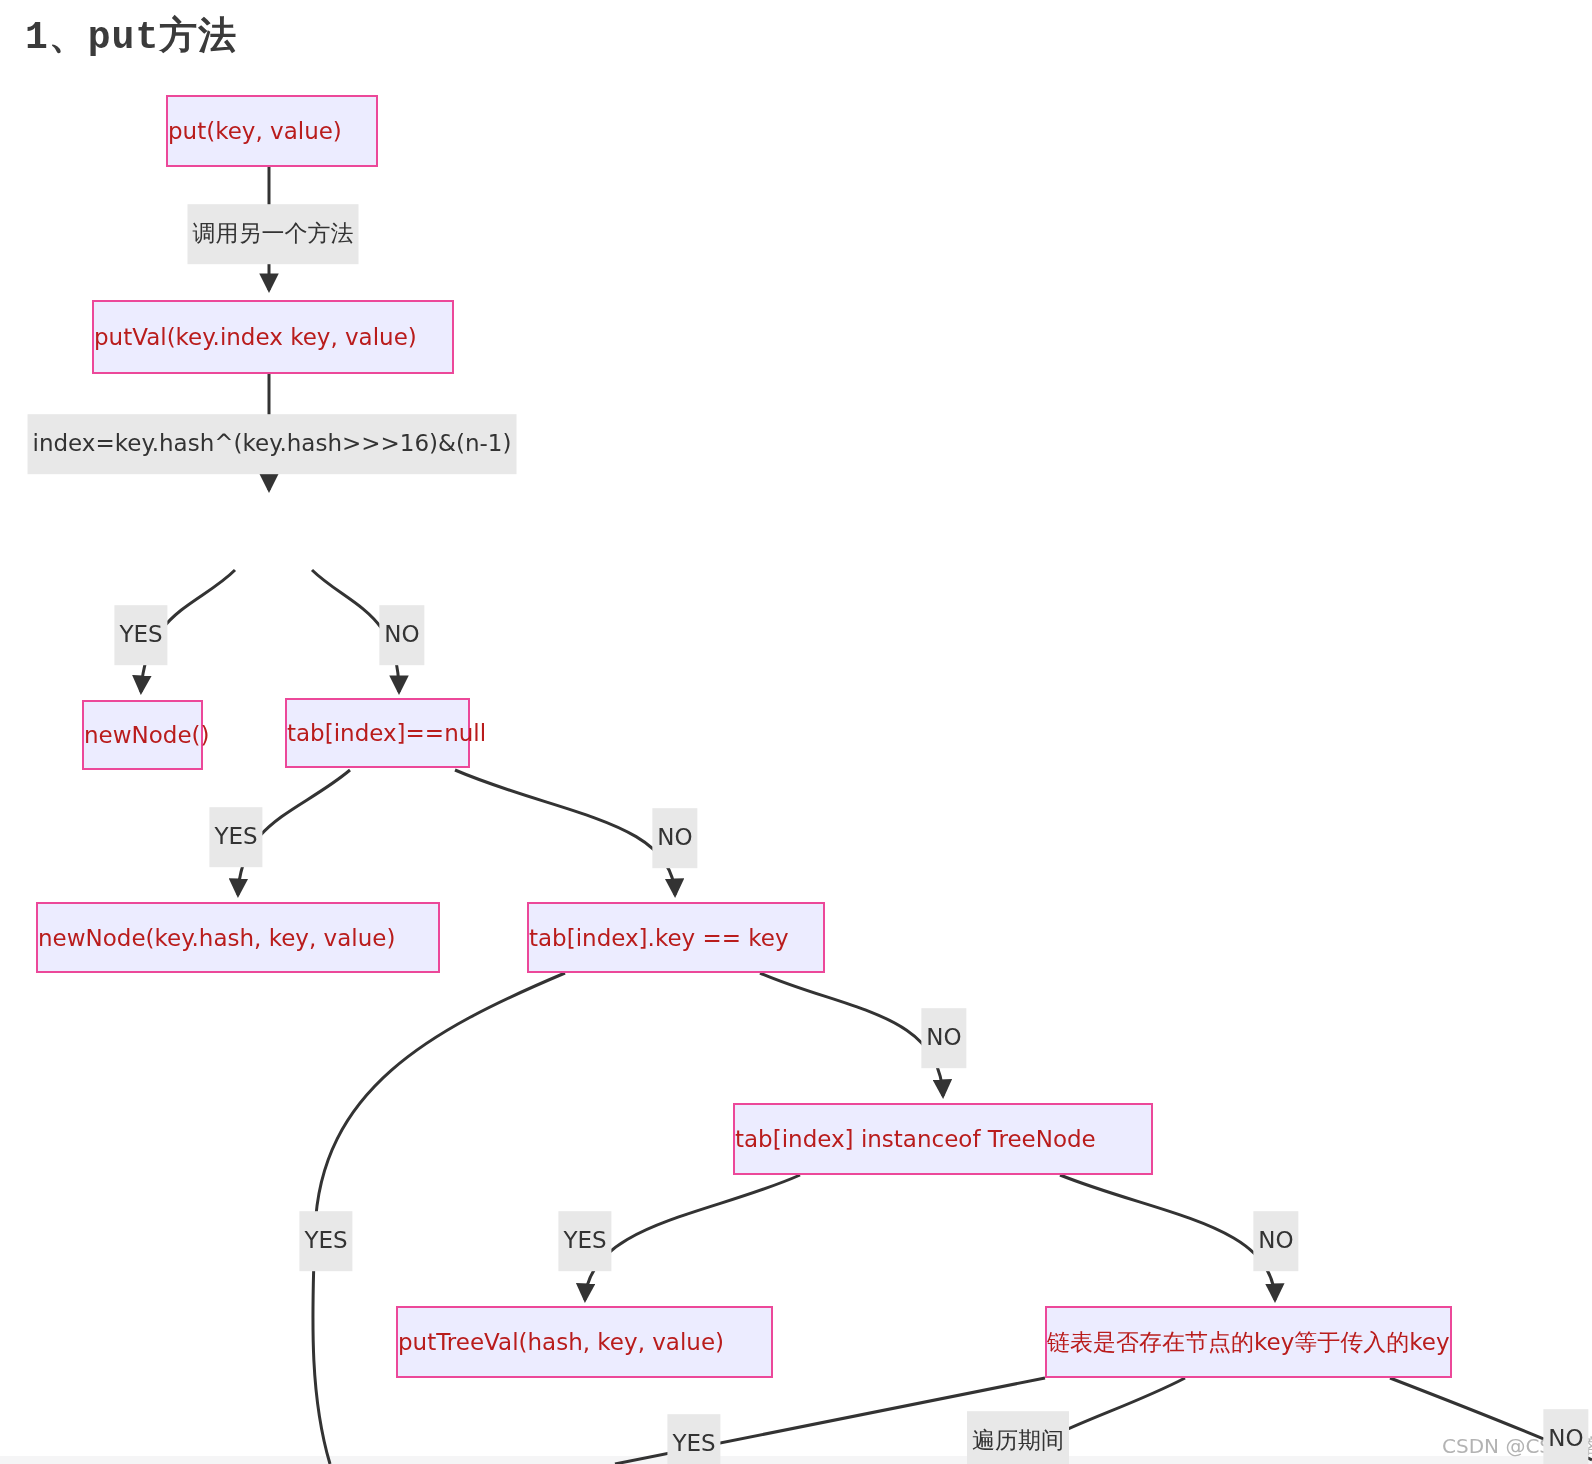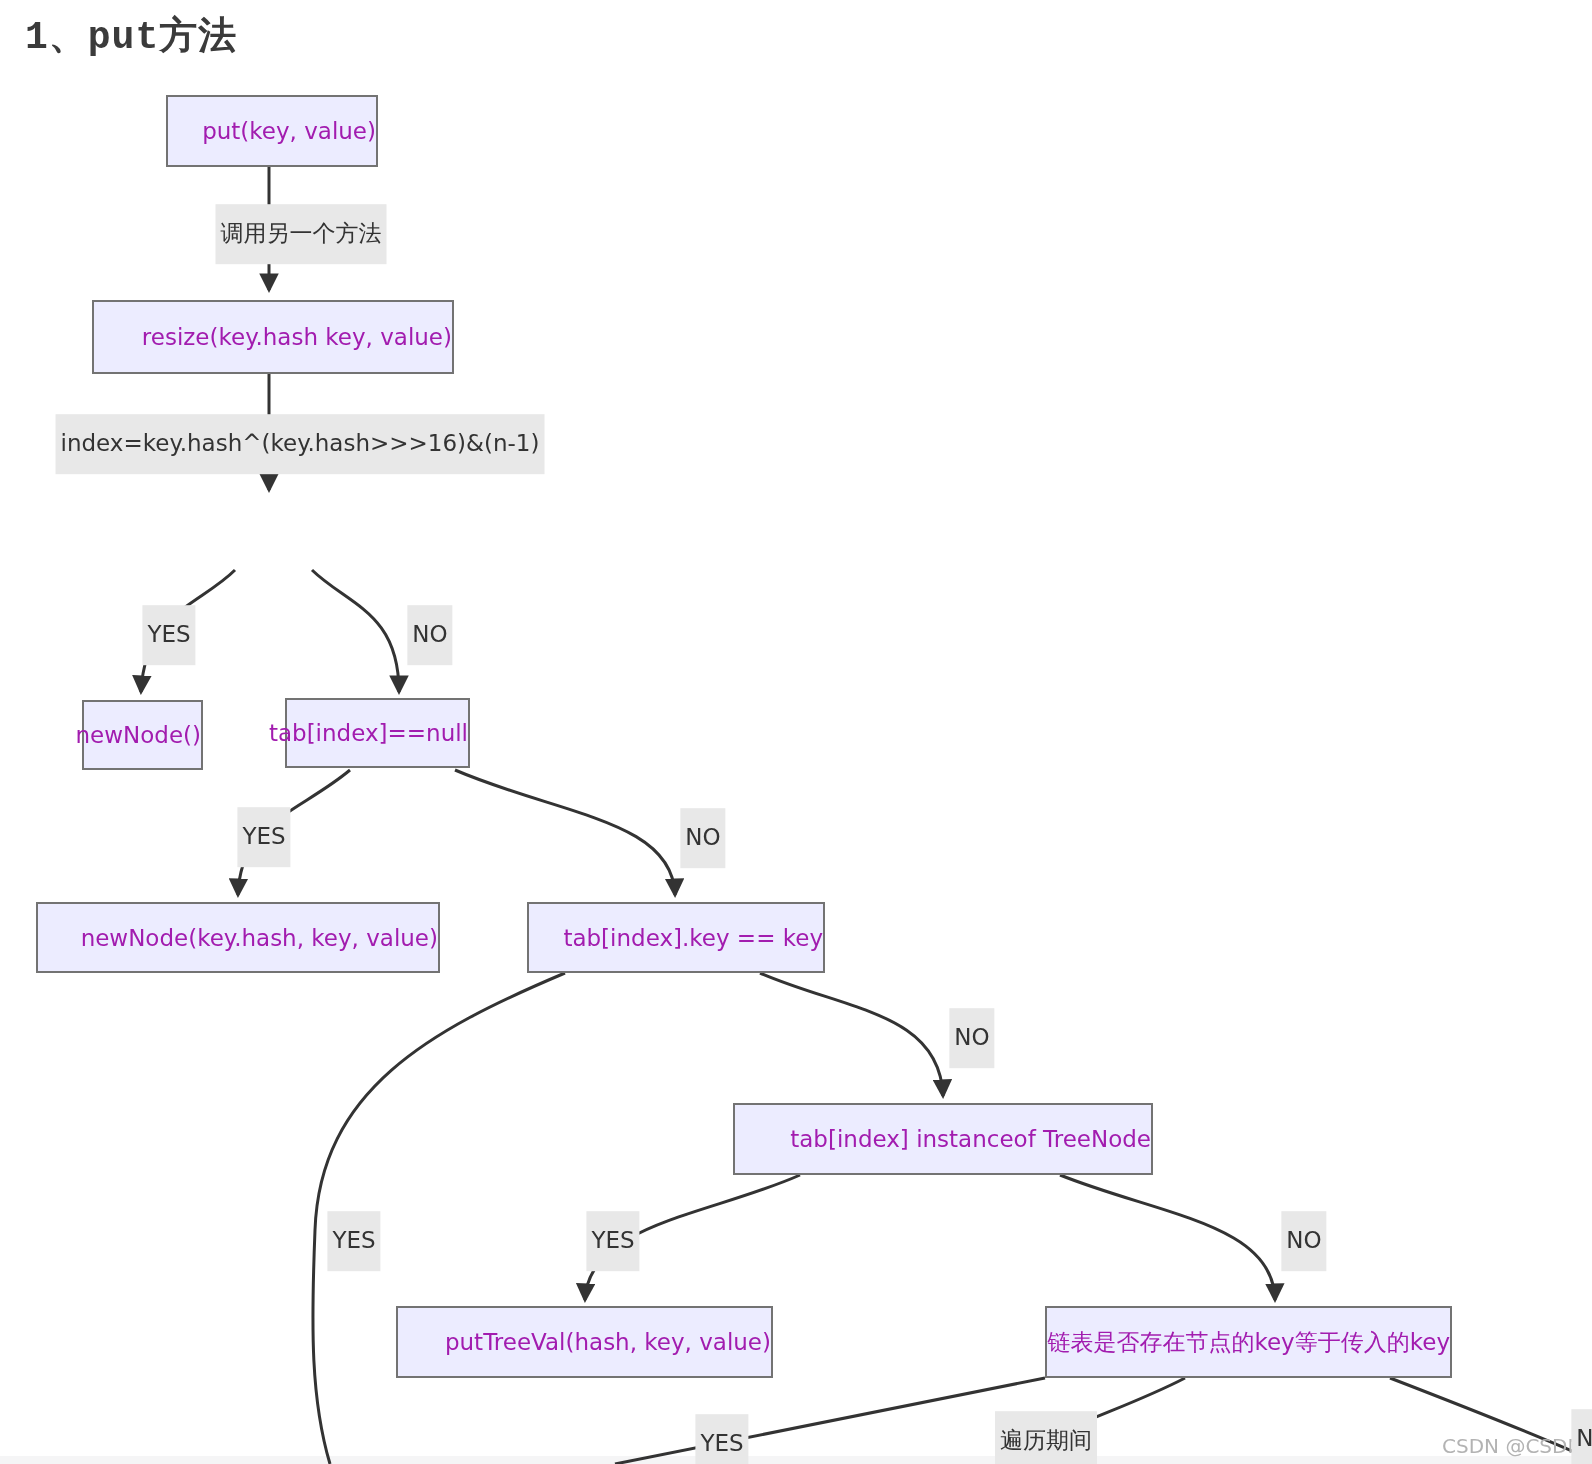--- a/index.html
+++ b/index.html
@@ -8,28 +8,28 @@
     font-family:"DejaVu Sans","Liberation Sans",sans-serif;color:#333333;
   }
   .canvas{position:absolute;left:0;top:0;width:1592px;height:1464px;}
   h1.title{
     position:absolute;left:25px;top:10px;margin:0;
     font-size:38px;font-weight:bold;color:#3b3b3b;letter-spacing:1px;font-family:Liberation Mono, monospace;
   }
   svg.edges{position:absolute;left:0;top:0;z-index:1;}
   .node{
     position:absolute;z-index:2;box-sizing:border-box;
-    background:#ECECFF;border:2px solid #737373;
-    display:flex;align-items:center;justify-content:flex-end;
-    font-size:23px;color:#a21caf;white-space:nowrap;
+    background:#ECECFF;border:2px solid #ec4899;
+    display:flex;align-items:center;justify-content:flex-start;
+    font-size:23px;color:#b91c1c;white-space:nowrap;
   }
   .elabel{
     position:absolute;z-index:3;transform:translate(-50%,-50%);
     background:#e8e8e8;color:#333333;font-size:23px;line-height:1.2;
-    padding:16px 5px;white-space:nowrap;margin-left:28px;
+    padding:16px 5px;white-space:nowrap;
   }
   .watermark{
     position:absolute;z-index:2;color:#b3b3b3;font-size:20px;white-space:nowrap;
   }
   .bottom-strip{
     position:absolute;left:0;top:1456px;width:1592px;height:8px;
     background:#f5f5f6;z-index:0;
   }
 </style>
 </head>
@@ -62,21 +62,21 @@
       <path d="M1185,1378 C1120,1412 1040,1432 1012,1464"></path>
       <path d="M1390,1378 C1460,1405 1540,1436 1592,1460"></path>
     </g>
   </svg>
 
   <div class="node" style="left:166px;top:95px;width:212px;height:72px">
     <span>put(key, value)</span>
   </div>
 
   <div class="node" style="left:92px;top:300px;width:362px;height:74px">
-    <span>resize(key.hash key, value)</span>
+    <span>putVal(key.index key, value)</span>
   </div>
 
 
   <div class="node" style="left:82px;top:700px;width:121px;height:70px">
     <span>newNode()</span>
   </div>
 
   <div class="node" style="left:285px;top:698px;width:185px;height:70px">
     <span>tab[index]==null</span>
   </div>

